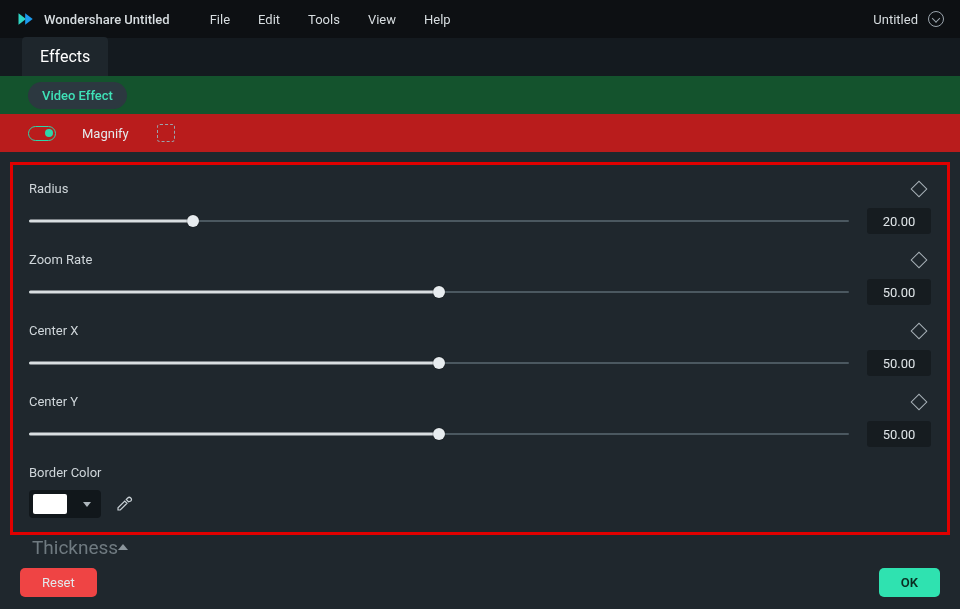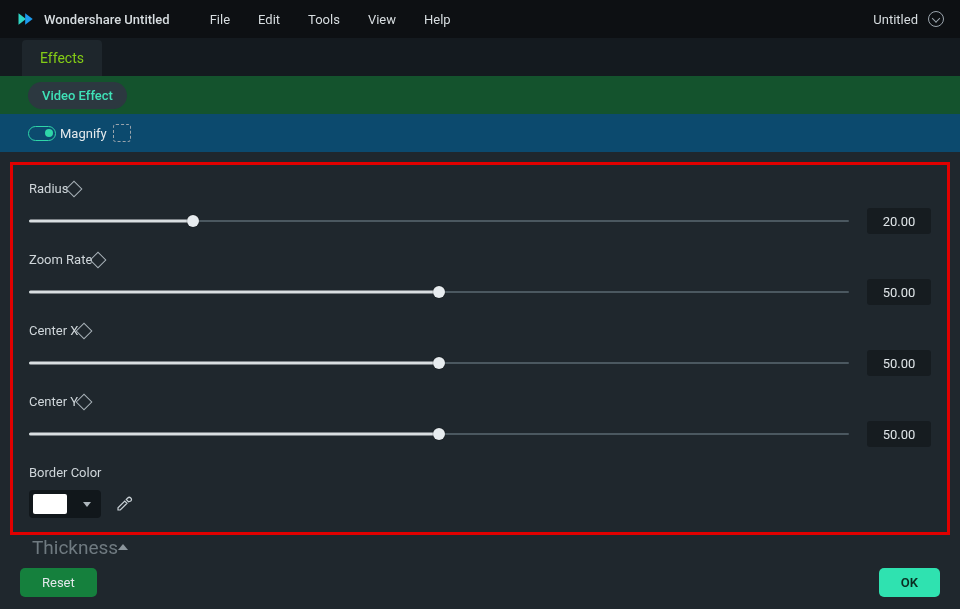--- a/index.html
+++ b/index.html
@@ -13,36 +13,36 @@
   .app-name { font-weight: 500; margin-right: 40px; white-space: nowrap; }
   .menu-items { display: flex; gap: 28px; text-align: right; }
   .menu-item { color: #d7dde0; cursor: pointer; }
   .spacer { flex: 1; }
   .doc-title { color: #d7dde0; margin-right: 10px; }
   .status-icon { width: 16px; height: 16px; border: 1.5px solid #9aa4ac; border-radius: 50%; position: relative; }
   .status-icon::after { content:""; position:absolute; left:50%; top:50%; width:5px; height:5px; border-left:1.5px solid #9aa4ac; border-bottom:1.5px solid #9aa4ac; transform: translate(-50%,-60%) rotate(-45deg); }
 
   
   .tabs-row { height: 38px; background: #141a1f; display: flex; align-items: flex-end; padding-left: 22px; }
-  .tab { padding: 10px 18px 10px; background: #1e262c; color: #84cc16; font-size: 14px; border-top-left-radius:4px; border-top-right-radius:4px; cursor: pointer; }
+  .tab { padding: 10px 18px 10px; background: #1e262c; color: #ffffff; font-size: 16px; border-top-left-radius:4px; border-top-right-radius:4px; cursor: pointer; }
 
   
   .chip-row { height: 38px; background: #14532d; display:flex; align-items:center; padding-left: 28px; }
   .chip { background: #2c3840; color: #3fe2b7; padding: 6px 14px; border-radius: 14px; font-size: 13px; font-weight: 500; cursor: pointer; }
 
   
-  .toggle-row { height: 38px; background: #0c4a6e; display:flex; align-items:center; padding-left: 28px; gap: 4px; color: #e4e9ec; font-size: 13px; }
+  .toggle-row { height: 38px; background: #b91c1c; display:flex; align-items:center; padding-left: 28px; gap: 26px; color: #e4e9ec; font-size: 13px; }
   .toggle { width: 28px; height: 15px; border:1.5px solid #2fd6a9; border-radius: 10px; position:relative; cursor:pointer; }
   .toggle::after { content:""; position:absolute; right:2px; top:50%; transform:translateY(-50%); width:8px; height:8px; background:#2fd6a9; border-radius:50%; }
   .expand-icon { width:18px; height:18px; border:1.5px dashed #9aa4ac; border-radius:3px; cursor:pointer; margin-left:2px; }
 
   
   .main-wrap { flex:1; background:#1f272d; padding: 10px 10px 0 10px; display:flex; flex-direction:column; }
   .params-panel { flex:1; border: 3px solid #e00000; padding: 10px 16px 12px 16px; overflow: hidden; }
-  .param-label-row { display:flex; align-items:center; color:#cfd6da; font-size:13px; margin-top:6px;}
+  .param-label-row { display:flex; align-items:center; justify-content:space-between; color:#cfd6da; font-size:13px; margin-top:6px;}
   .param-label { color:#cfd6da; }
   .keyframe-icon { width:12px; height:12px; border:1.5px solid #a9b2b8; transform: rotate(45deg); cursor:pointer; margin-right: 6px; }
   .slider-row { display:flex; align-items:center; gap: 18px; margin-top: 12px; margin-bottom: 18px; }
   .slider { flex:1; position:relative; height: 14px; cursor:pointer; }
   .track { position:absolute; left:0; right:0; top:50%; height:2px; background:#4b5860; transform:translateY(-50%); border-radius:1px; }
   .track-fill { position:absolute; left:0; top:50%; height:3px; background:#d9dee1; transform:translateY(-50%); border-radius:1.5px; }
   .thumb { position:absolute; top:50%; width:12px; height:12px; background:#e7ecef; border-radius:50%; transform:translate(-50%,-50%); box-shadow:0 0 1px #000; }
   .value-box { width:64px; height:26px; background:#161c20; color:#e0e6e9; font-size:13px; display:flex; align-items:center; justify-content:center; border-radius:3px; }
   .color-row { display:flex; align-items:center; gap:14px; margin-top:10px; }
   .color-picker { width:72px; height:28px; background:#11171b; border-radius:4px; display:flex; align-items:center; padding:4px; gap:6px; cursor:pointer; }
@@ -51,21 +51,21 @@
   .eyedropper { width:18px; height:18px; cursor:pointer; }
   .eyedropper svg { width:18px; height:18px; }
 
   
   .next-section { display:flex; align-items:center; justify-content:flex-start; color:#6f7a80; font-size:19px; padding: 4px 22px 0 22px; height:20px; overflow:hidden;}
   .caret-up { width:0; height:0; border-left:5px solid transparent; border-right:5px solid transparent; border-bottom:6px solid #8b959b; cursor:pointer;}
 
   
   .footer { height:54px; background:#1f272d; display:flex; align-items:center; padding: 0 20px; }
   .btn { padding: 7px 22px; border-radius:5px; font-size:13px; cursor:pointer; border:none; }
-  .btn-reset { background:#15803d; color:#e3e8eb; }
+  .btn-reset { background:#ef4444; color:#e3e8eb; }
   .btn-ok { background:#2fe2b0; color:#0a2d22; font-weight:600; }
 </style>
 </head>
 <body>
 <div class="app">
 
   <div class="titlebar">
     <div class="logo">
       <svg viewBox="0 0 24 24">
           <path d="M3 5 L12 12 L3 19 Z" fill="#2fd6c4"></path>

